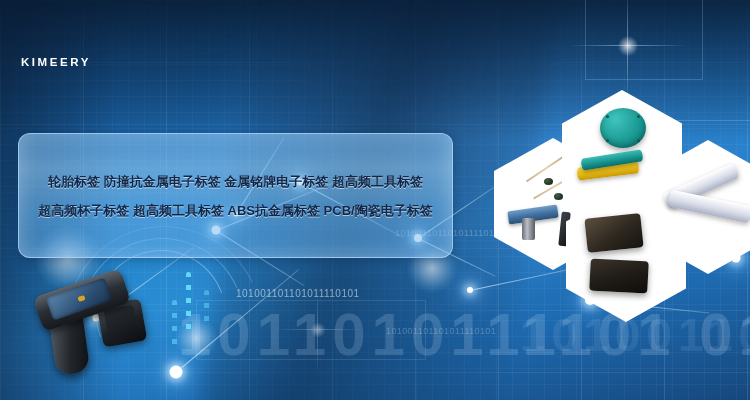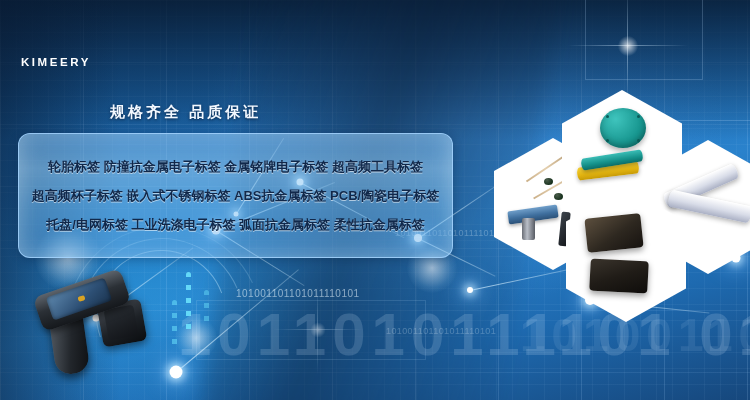--- a/index.html
+++ b/index.html
@@ -185,26 +185,24 @@
   <div class="binary-big" style="left:178px;top:300px;font-size:60px;">1011010111101 01</div>
   <div class="binary-sm" style="left:236px;top:288px;font-size:10px;letter-spacing:.5px;">101001101101011110101</div>
   <div class="binary-sm" style="left:395px;top:228px;font-size:9px;letter-spacing:.4px;opacity:.5;">101001101101011110101</div>
   <div class="binary-sm" style="left:386px;top:326px;font-size:9px;letter-spacing:.4px;opacity:.45;">101001101101011110101</div>
   <div class="binary-big" style="left:520px;top:308px;font-size:46px;opacity:.55;">101001101101011110101</div>
 
   <div id="logo">
     <div class="word">KIMEERY</div>
   </div>
 
-  <div id="subhead">规格齐全    品质保证</div>
 
   <div id="tagpanel">
     <div class="tagrow">轮胎标签   防撞抗金属电子标签   金属铭牌电子标签  超高频工具标签</div>
-    <div class="tagrow">超高频杯子标签  嵌入式不锈钢标签  ABS抗金属标签  PCB/陶瓷电子标签</div>
-    <div class="tagrow">托盘/电网标签  工业洗涤电子标签  弧面抗金属标签  柔性抗金属标签</div>
+    <div class="tagrow">超高频杯子标签  超高频工具标签  ABS抗金属标签  PCB/陶瓷电子标签</div>
   </div>
 
   <div class="hex" style="left:494px;top:138px;width:118px;height:132px;">
     <div class="ph">
       <div class="pshape lead" style="left:28px;top:28px;width:52px;transform:rotate(-34deg);"></div>
       <div class="pshape glassbead" style="left:50px;top:40px;width:9px;height:7px;"></div>
       <div class="pshape lead" style="left:36px;top:46px;width:54px;transform:rotate(-30deg);"></div>
       <div class="pshape glassbead" style="left:60px;top:55px;width:9px;height:7px;"></div>
       <div class="pshape blu" style="left:14px;top:70px;width:50px;height:13px;transform:rotate(-8deg);"></div>
       <div class="pshape metalcyl" style="left:28px;top:80px;width:13px;height:22px;"></div>

